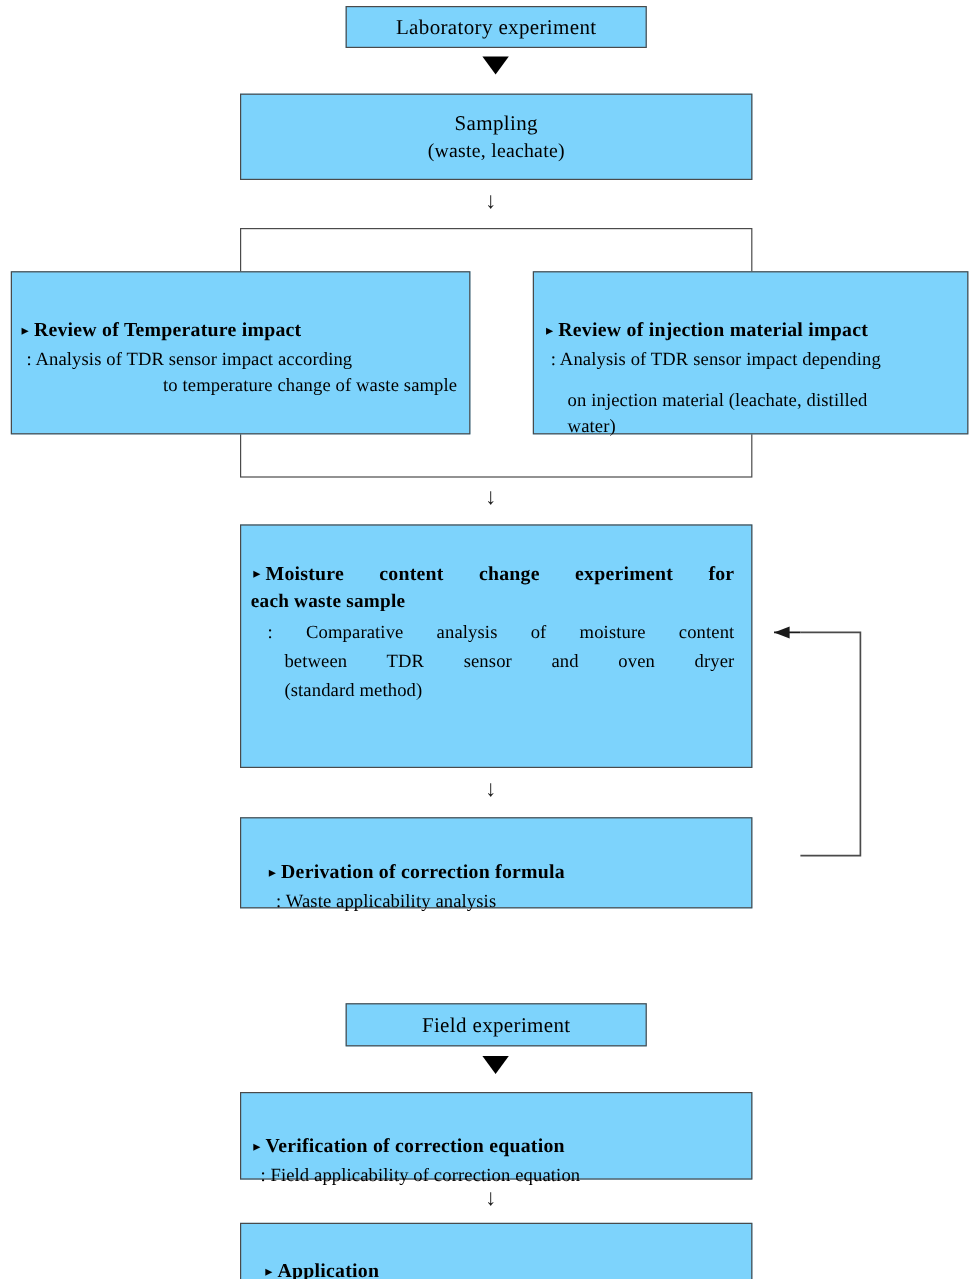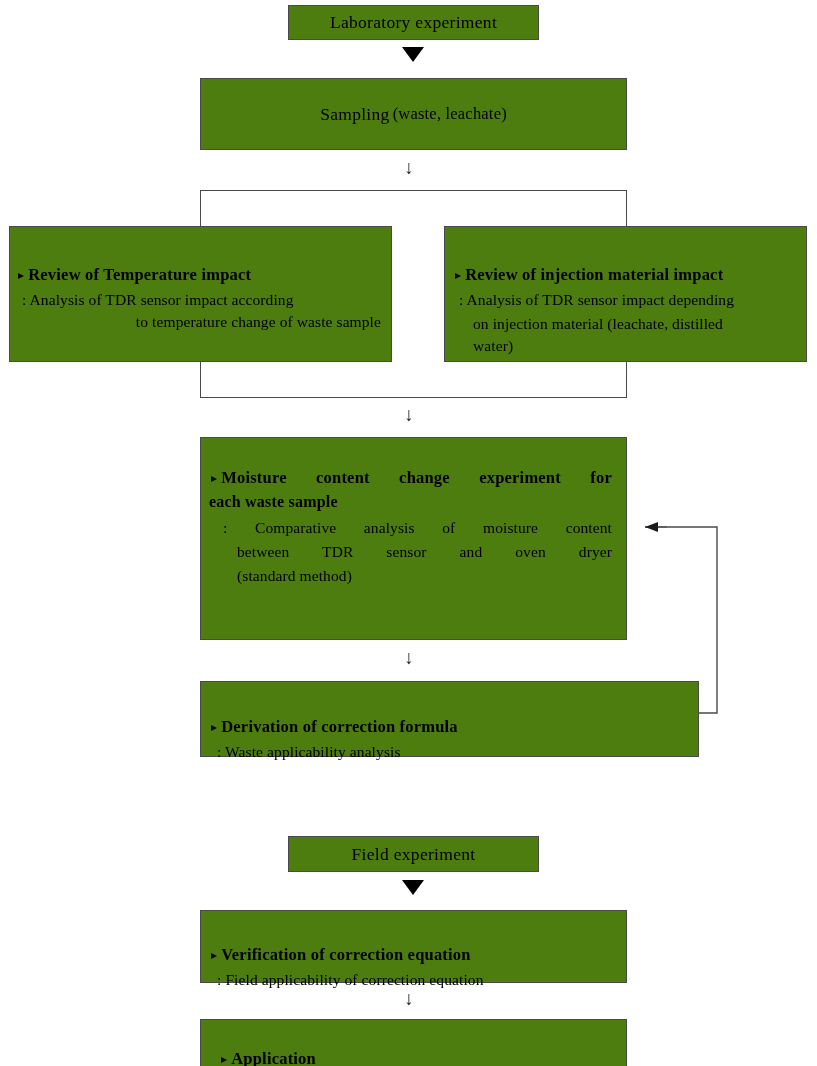--- a/index.html
+++ b/index.html
@@ -18,21 +18,21 @@
     position: relative;
     width: 817px;
     height: 1066px;
   }
 
   
   .box {
     position: absolute;
     box-sizing: border-box;
     border: 1.3px solid #4a4a4a;
-    background: #4d7c0f;
+    background: #7dd3fc;
     z-index: 3;
   }
   .box.container-box {
     border: 1.2px solid #4a4a4a;
     background: #ffffff;
     z-index: 1;
   }
 
   .center-title {
     text-align: center;
@@ -109,21 +109,21 @@
 <body>
 
 <div id="canvas">
 
   <div class="box" style="left:288px; top:5px; width:251px; height:35px; display:flex; align-items:center; justify-content:center;">
     <div class="center-title">Laboratory experiment</div>
   </div>
 
   <div class="tri-solid" style="left:402px; top:47px;"></div>
 
-  <div class="box" style="left:200px; top:78px; width:427px; height:72px; display:flex; flex-direction:row; align-items:center; justify-content:center; gap:3px;">
+  <div class="box" style="left:200px; top:78px; width:427px; height:72px; display:flex; flex-direction:column; align-items:center; justify-content:center; gap:3px;">
     <div class="center-title">Sampling</div>
     <div class="center-sub">(waste, leachate)</div>
   </div>
 
   <div class="conn" style="left:394px; top:158px; width:30px;">↓</div>
 
   <div class="box container-box" style="left:200px; top:190px; width:427px; height:208px;"></div>
 
   <div class="box" style="left:9px; top:226px; width:383px; height:136px; padding:14px 10px 0 8px;">
     <div class="hdr">
@@ -131,39 +131,39 @@
     </div>
     <div class="desc" style="margin-top:6px; padding-left:4px;">: Analysis of TDR sensor impact according</div>
     <div class="desc" style="margin-top:4px; padding-left:18px;text-align:right;">to temperature change of waste sample</div>
   </div>
 
   <div class="box" style="left:444px; top:226px; width:363px; height:136px; padding:14px 8px 0 10px;">
     <div class="hdr">
       <span class="bullet">▸</span><span>Review of injection material impact</span>
     </div>
     <div class="desc" style="margin-top:6px; padding-left:4px;">: Analysis of TDR sensor impact depending</div>
-    <div class="desc" style="margin-top:6px; padding-left:18px;">on injection material (leachate, distilled</div>
+    <div class="desc" style="margin-top:16px; padding-left:18px;">on injection material (leachate, distilled</div>
     <div class="desc" style="margin-top:4px; padding-left:18px;">water)</div>
   </div>
 
   <div class="conn" style="left:394px; top:405px; width:30px;">↓</div>
 
   <div class="box" style="left:200px; top:437px; width:427px; height:203px; padding:30px 14px 0 10px;">
     <div class="hdr-wrap">
       <span class="bullet">▸</span><span>Moisture content change experiment for</span>
     </div>
     <div style="font-weight:bold; font-size:16px; letter-spacing:0.2px; margin-top:5px; margin-left:-2px;">each waste sample</div>
     <div class="desc-j" style="margin-top:8px; padding-left:12px; text-align-last:justify;">: Comparative analysis of moisture content</div>
     <div class="desc-j" style="margin-top:6px; padding-left:26px; text-align-last:justify;">between TDR sensor and oven dryer</div>
     <div class="desc" style="margin-top:6px; padding-left:26px;">(standard method)</div>
   </div>
 
   <div class="conn" style="left:394px; top:648px; width:30px;">↓</div>
 
-  <div class="box" style="left:200px; top:681px; width:499px; height:76px; padding:11px 10px 0 10px;">
+  <div class="box" style="left:200px; top:681px; width:427px; height:76px; padding:11px 10px 0 23px;">
     <div class="hdr">
       <span class="bullet">▸</span><span>Derivation of correction formula</span>
     </div>
     <div class="desc" style="margin-top:6px; padding-left:6px;font-family:Liberation Serif, serif;">: Waste applicability analysis</div>
   </div>
 
   <svg class="loop-svg" style="left:640px; top:515px;" width="90" height="215" viewBox="0 0 90 215">
     <polyline points="27,12 77,12 77,198 27,198" fill="none" stroke="#4a4a4a" stroke-width="1.4"></polyline>
     <path d="M 5,12 L 18,7 L 18,17 Z" fill="#1a1a1a"></path>
     <line x1="5" y1="12" x2="27" y2="12" stroke="#1a1a1a" stroke-width="1.4"></line>

